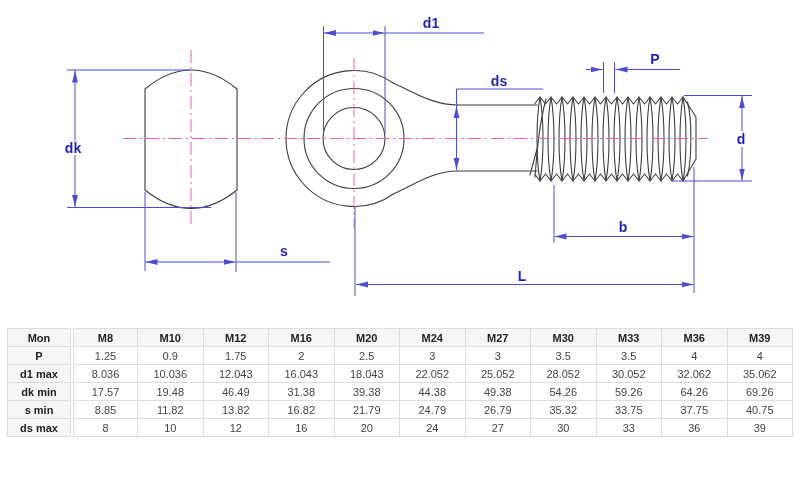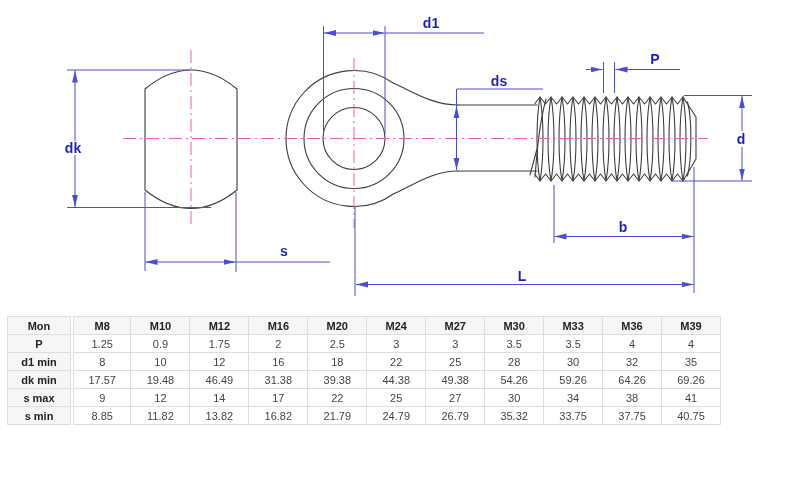--- a/index.html
+++ b/index.html
@@ -14,21 +14,21 @@
   html,body{margin:0;padding:0;background:#fff;}
   .stage{
     position:relative;width:800px;height:500px;background:#fff;overflow:hidden;
     font-family:"Liberation Sans",sans-serif;
   }
   .drawing{position:absolute;left:0;top:0;}
   svg .outline{stroke:var(--outline);stroke-width:1.1;fill:none;stroke-linejoin:round;stroke-linecap:round;}
   svg .center{stroke:var(--center);stroke-width:1;fill:none;stroke-dasharray:13 4 2 4;}
   svg .dim{stroke:var(--dim);stroke-width:1;fill:none;}
   svg .dimlabel{fill:var(--label);font-family:"Liberation Sans",sans-serif;font-size:14px;font-weight:bold;text-anchor:middle;}
-  .spec-table-wrap{position:absolute;left:7px;top:316px;width:714px;}
+  .spec-table-wrap{position:absolute;left:7px;top:328px;width:786px;}
   table.spec{
     border-collapse:collapse;width:100%;table-layout:fixed;
     font-size:11px;color:var(--txt);
   }
   table.spec th,table.spec td{
     border:1px solid var(--grid);
     height:17px;padding:0 2px;text-align:center;vertical-align:middle;
     white-space:nowrap;overflow:hidden;
   }
   table.spec thead th{background:var(--headbg);font-weight:bold;color:#222;}
@@ -153,72 +153,72 @@
             <td>2</td>
             <td>2.5</td>
             <td>3</td>
             <td>3</td>
             <td>3.5</td>
             <td>3.5</td>
             <td>4</td>
             <td>4</td>
           </tr>
           <tr>
-            <th class="rowlabel">d1 min</th>
-            <td>8</td>
-            <td>10</td>
-            <td>12</td>
-            <td>16</td>
-            <td>18</td>
-            <td>22</td>
-            <td>25</td>
-            <td>28</td>
-            <td>30</td>
-            <td>32</td>
-            <td>35</td>
+            <th class="rowlabel">d1 max</th>
+            <td>8.036</td>
+            <td>10.036</td>
+            <td>12.043</td>
+            <td>16.043</td>
+            <td>18.043</td>
+            <td>22.052</td>
+            <td>25.052</td>
+            <td>28.052</td>
+            <td>30.052</td>
+            <td>32.062</td>
+            <td>35.062</td>
           </tr>
           <tr>
             <th class="rowlabel">dk min</th>
             <td>17.57</td>
             <td>19.48</td>
             <td>46.49</td>
             <td>31.38</td>
             <td>39.38</td>
             <td>44.38</td>
             <td>49.38</td>
             <td>54.26</td>
             <td>59.26</td>
             <td>64.26</td>
             <td>69.26</td>
           </tr>
           <tr>
-            <th class="rowlabel">s max</th>
-            <td>9</td>
-            <td>12</td>
-            <td>14</td>
-            <td>17</td>
-            <td>22</td>
-            <td>25</td>
-            <td>27</td>
-            <td>30</td>
-            <td>34</td>
-            <td>38</td>
-            <td>41</td>
-          </tr>
-          <tr>
             <th class="rowlabel">s min</th>
             <td>8.85</td>
             <td>11.82</td>
             <td>13.82</td>
             <td>16.82</td>
             <td>21.79</td>
             <td>24.79</td>
             <td>26.79</td>
             <td>35.32</td>
             <td>33.75</td>
             <td>37.75</td>
             <td>40.75</td>
           </tr>
+          <tr>
+            <th class="rowlabel">ds max</th>
+            <td>8</td>
+            <td>10</td>
+            <td>12</td>
+            <td>16</td>
+            <td>20</td>
+            <td>24</td>
+            <td>27</td>
+            <td>30</td>
+            <td>33</td>
+            <td>36</td>
+            <td>39</td>
+          </tr>
         </tbody>
     </table>
   </div>
 
 </div>
 
 </body></html>

